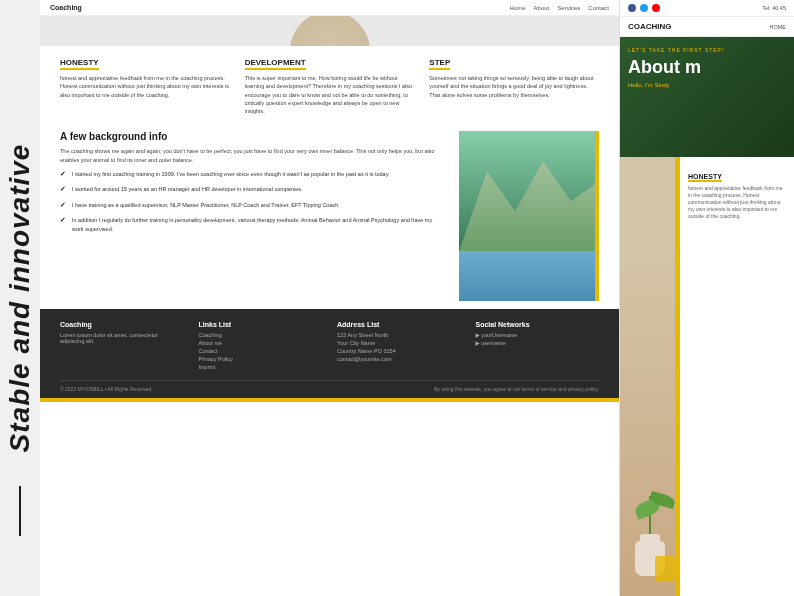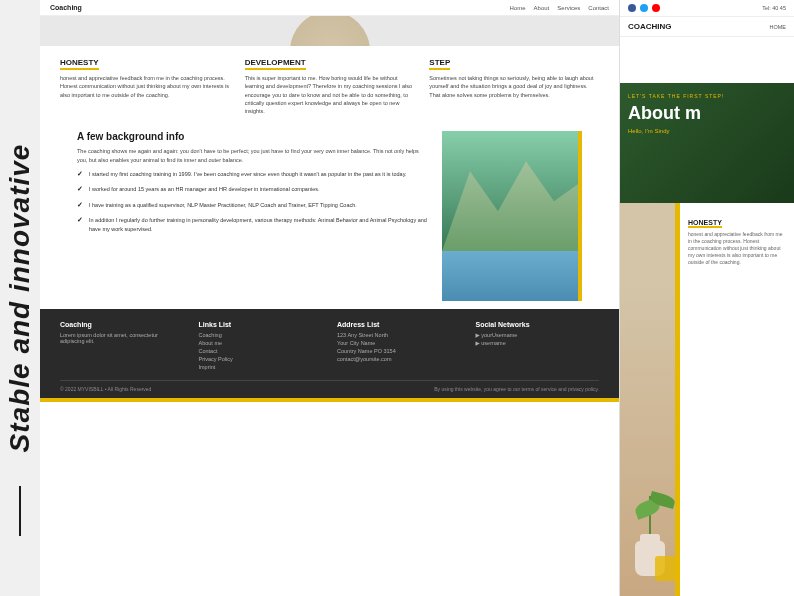--- a/index.html
+++ b/index.html
@@ -107,21 +107,21 @@
       margin-bottom: 4px;
     }
     .value-text {
       font-size: 5.5px;
       color: #444;
       line-height: 1.5;
     }
 
     
     .bg-section {
-      padding: 8px 37px;
+      padding: 8px 20px;
       display: flex;
       gap: 15px;
     }
     .bg-left { flex: 1; }
     .bg-title {
       font-size: 10px;
       font-weight: bold;
       color: #1a1a1a;
       margin-bottom: 5px;
     }
@@ -287,21 +287,20 @@
       font-size: 5.5px;
       color: #555;
     }
 
     
     .phone-hero {
       background: linear-gradient(135deg, #2d5a2d 0%, #1a3a1a 100%);
       padding: 10px 8px 0 8px;
       position: relative;
       min-height: 120px;
-      margin-top: 46px;
     }
     .phone-hero-tag {
       font-size: 5px;
       color: #e6b800;
       letter-spacing: 1px;
       text-transform: uppercase;
       margin-bottom: 5px;
     }
     .phone-hero-title {
       font-size: 18px;

